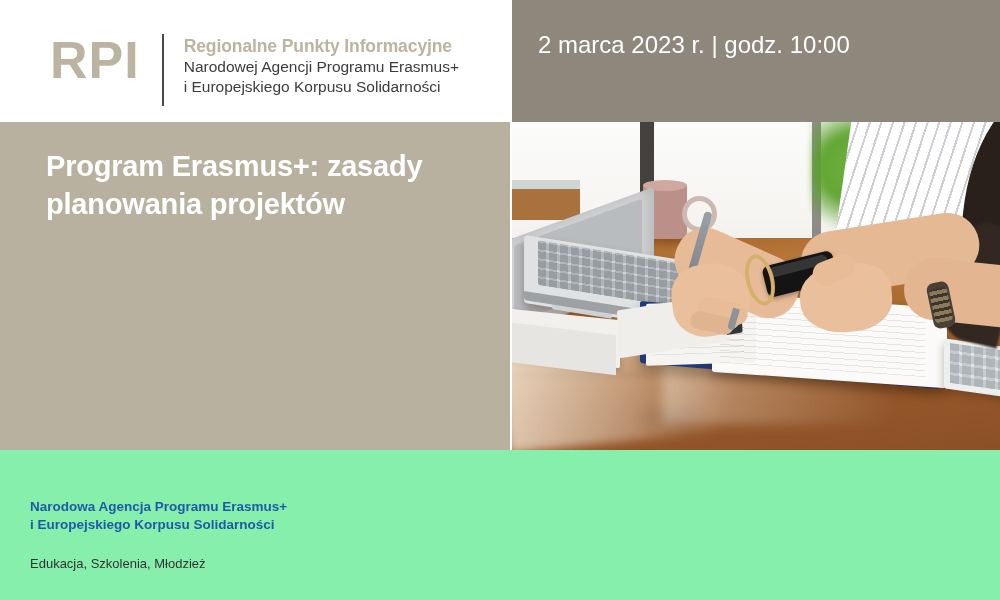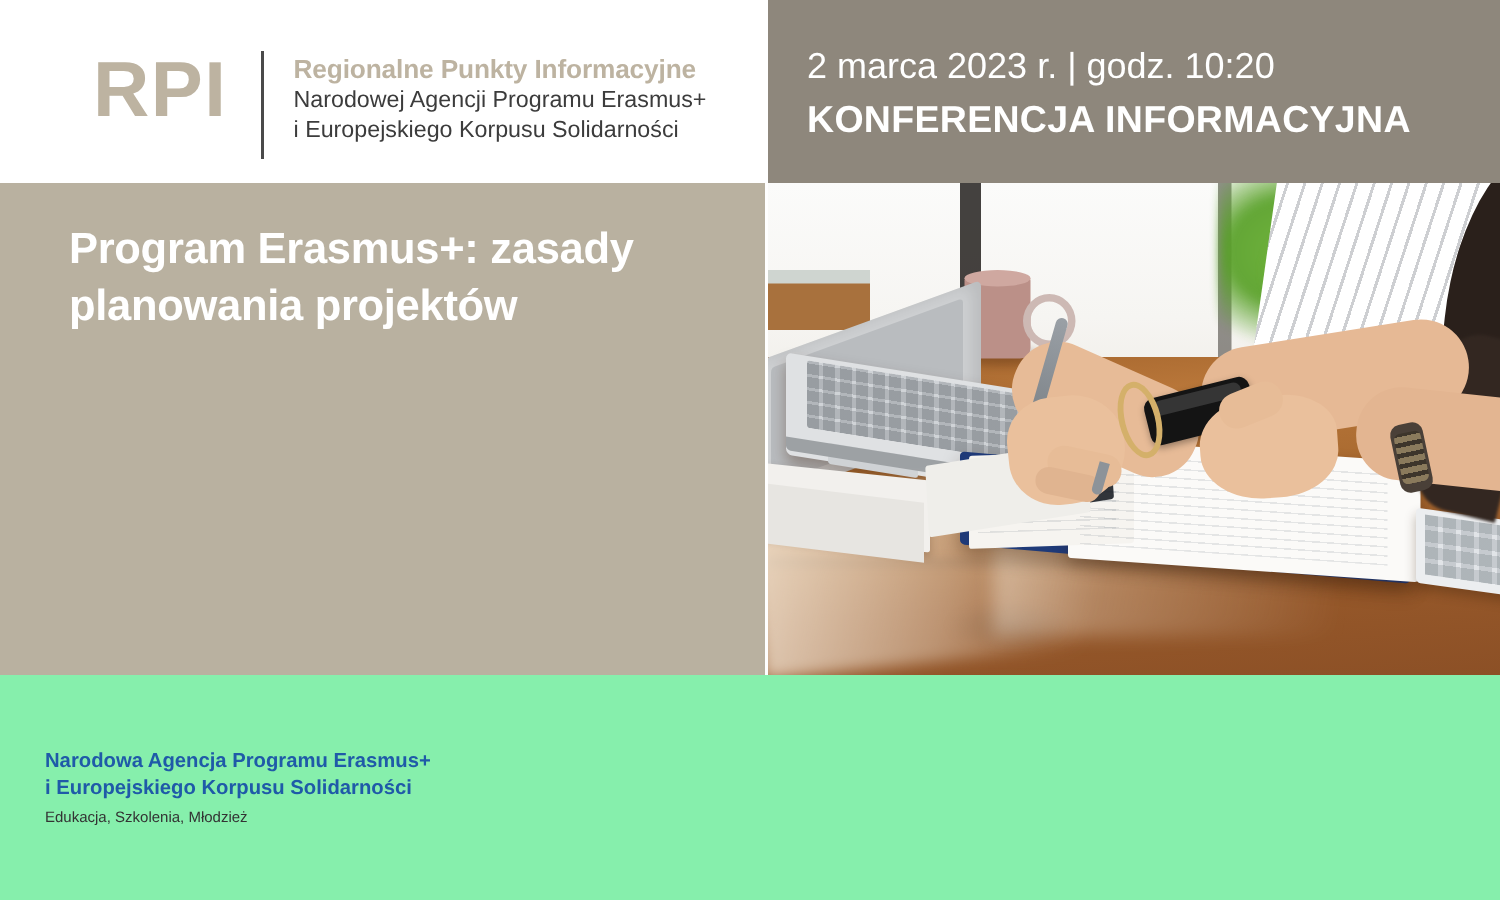--- a/index.html
+++ b/index.html
@@ -6,21 +6,21 @@
   body{
     width:1000px;height:600px;
     background:#ffffff;
     font-family:"Liberation Sans", sans-serif;
     overflow:hidden;
   }
   .poster{position:relative;width:1000px;height:600px;background:#ffffff;overflow:hidden;}
 
   
   .header{position:absolute;left:0;top:0;width:1000px;height:122px;}
-  .header-left{position:absolute;left:16px;top:0;width:512px;height:122px;background:#ffffff;}
+  .header-left{position:absolute;left:4px;top:0;width:512px;height:122px;background:#ffffff;}
   .header-right{position:absolute;left:512px;top:0;width:488px;height:122px;background:#8e877c;}
 
   .rpi-lockup{position:absolute;left:46px;top:34px;display:flex;align-items:flex-start;}
   .rpi-mark{
     font-size:52px;line-height:52px;font-weight:bold;color:#bdb3a1;
     letter-spacing:1px;padding-right:22px;
   }
   .rpi-rule{width:2px;height:72px;background:#4a4a4a;margin-top:0px;}
   .rpi-text{padding-left:20px;padding-top:2px;}
   .rpi-l1{font-size:17.5px;line-height:21px;font-weight:bold;color:#bdb3a1;letter-spacing:-0.1px;}
@@ -150,42 +150,41 @@
     background:repeating-linear-gradient(0deg,#8a7a5c 0 4px,#3d352b 4px 7px);border-radius:4px;transform:rotate(-12deg);}
 
   .soft{pointer-events:none;}
 
   
   .footer{position:absolute;left:0;top:450px;width:1000px;height:155px;background:#86efac;}
 
   .na-logo{position:absolute;left:30px;top:48px;}
   .na-l1{font-size:13.5px;line-height:17.5px;font-weight:bold;color:#1f5aa8;}
   .na-l2{font-size:13.5px;line-height:17.5px;font-weight:bold;color:#1f5aa8;}
-  .na-l3{font-size:10px;line-height:15px;color:#333333;margin-top:5px;}
+  .na-l3{font-size:13px;line-height:15px;color:#333333;margin-top:23px;}
 </style>
 </head>
 <body>
 
 <div class="poster">
 
   <div class="header">
     <div class="header-left">
       <div class="rpi-lockup">
         <div class="rpi-mark">RPI</div>
         <div class="rpi-rule"></div>
         <div class="rpi-text">
           <div class="rpi-l1">Regionalne Punkty Informacyjne</div>
           <div class="rpi-l2">Narodowej Agencji Programu Erasmus+</div>
           <div class="rpi-l3">i Europejskiego Korpusu Solidarności</div>
         </div>
       </div>
     </div>
     <div class="header-right"></div>
-    <div class="conf-date">2 marca 2023 r. | godz. 10:20</div>
-    <div class="conf-title">KONFERENCJA INFORMACYJNA</div>
+    <div class="conf-date">2 marca 2023 r. | godz. 10:00</div>
   </div>
 
   <div class="band">
     <div class="band-left"></div>
 
     <div class="headline">
       <div>Program Erasmus+: zasady</div>
       <div>planowania projektów</div>
     </div>
 

